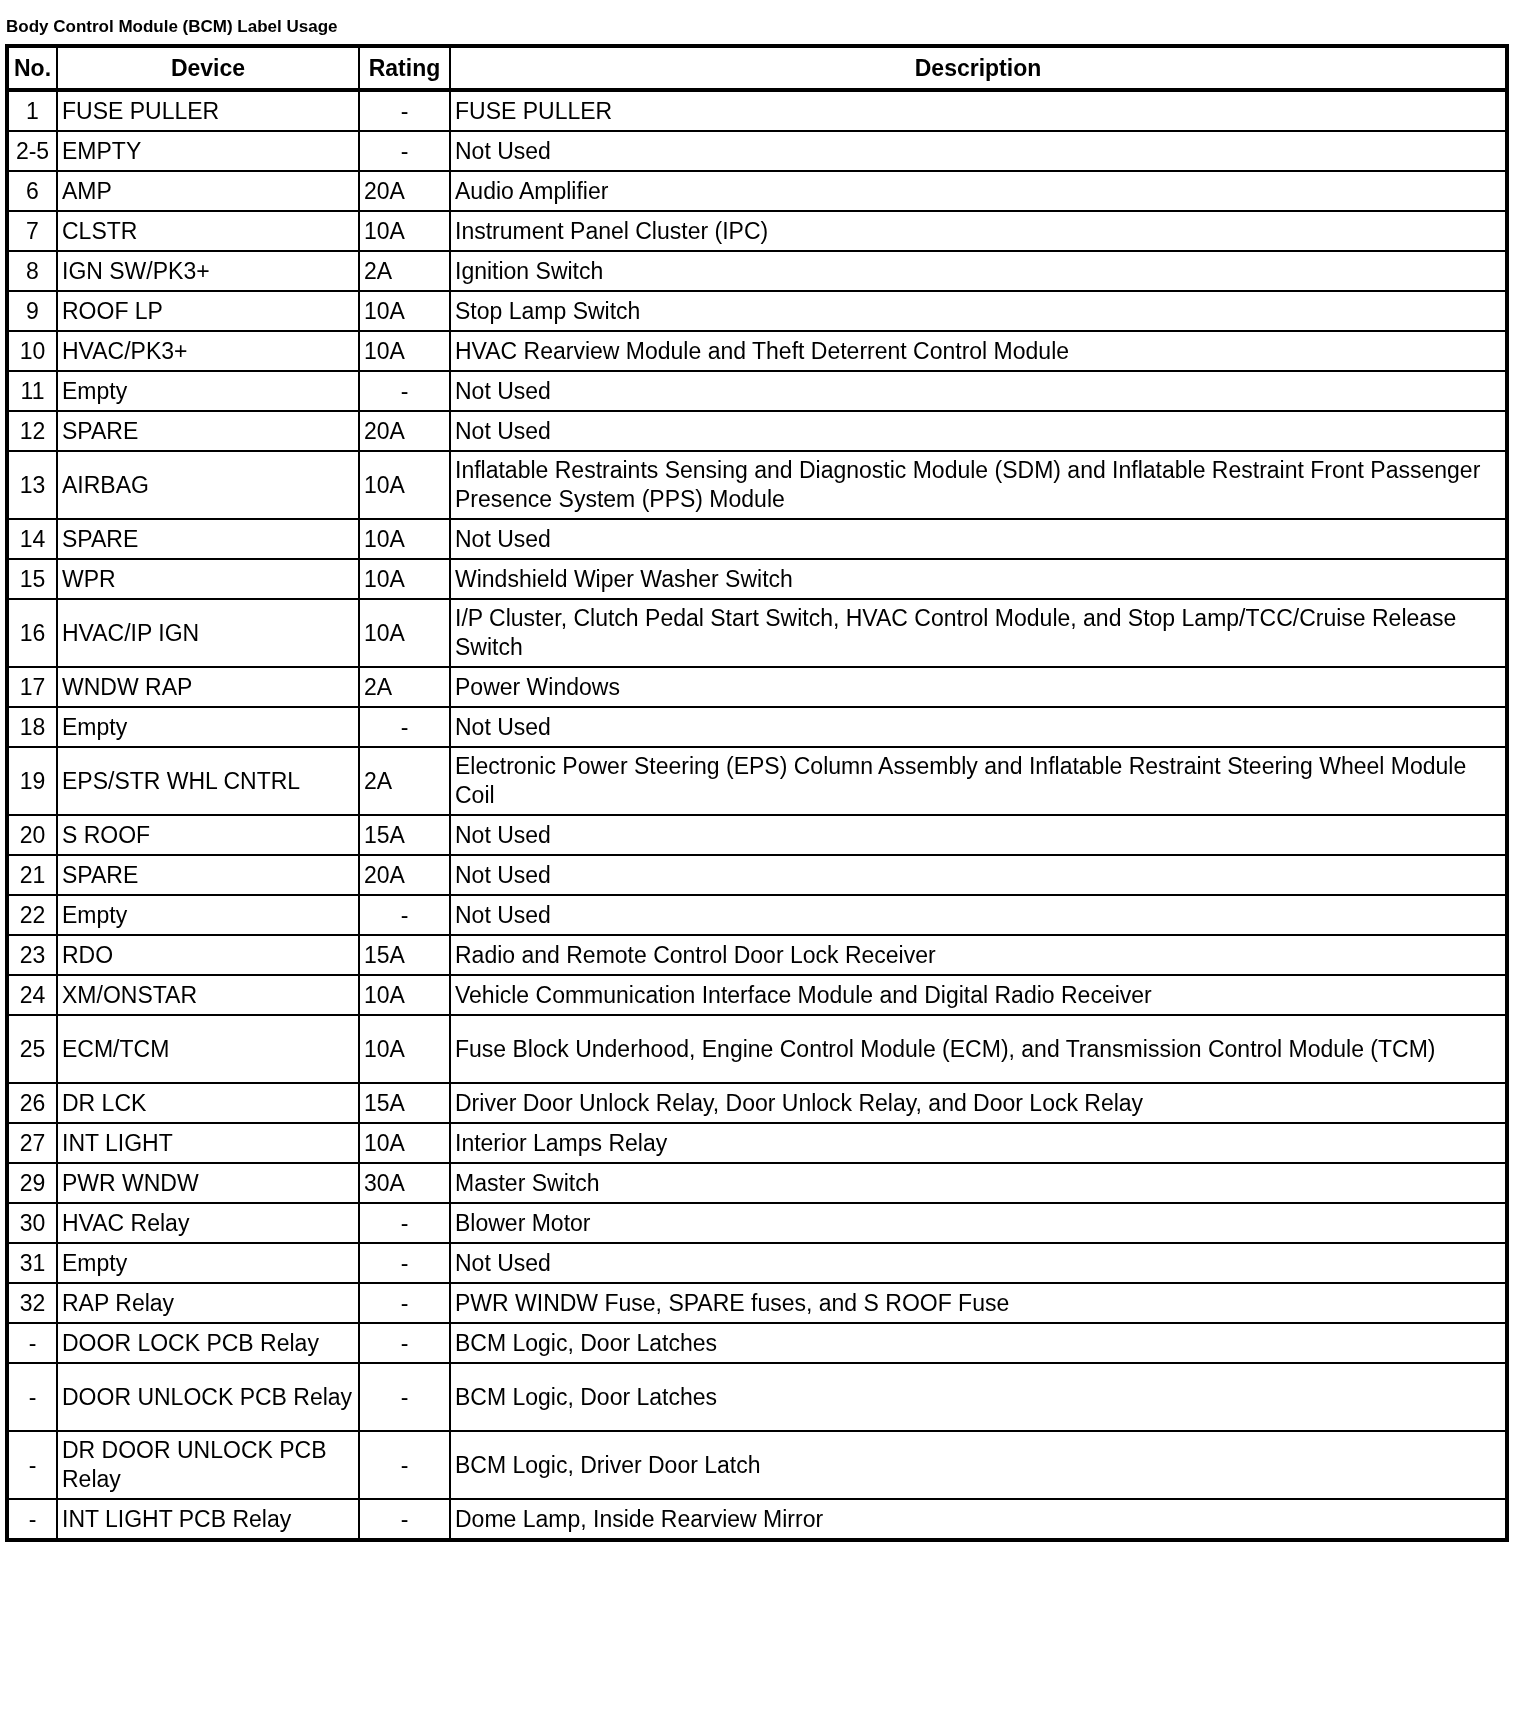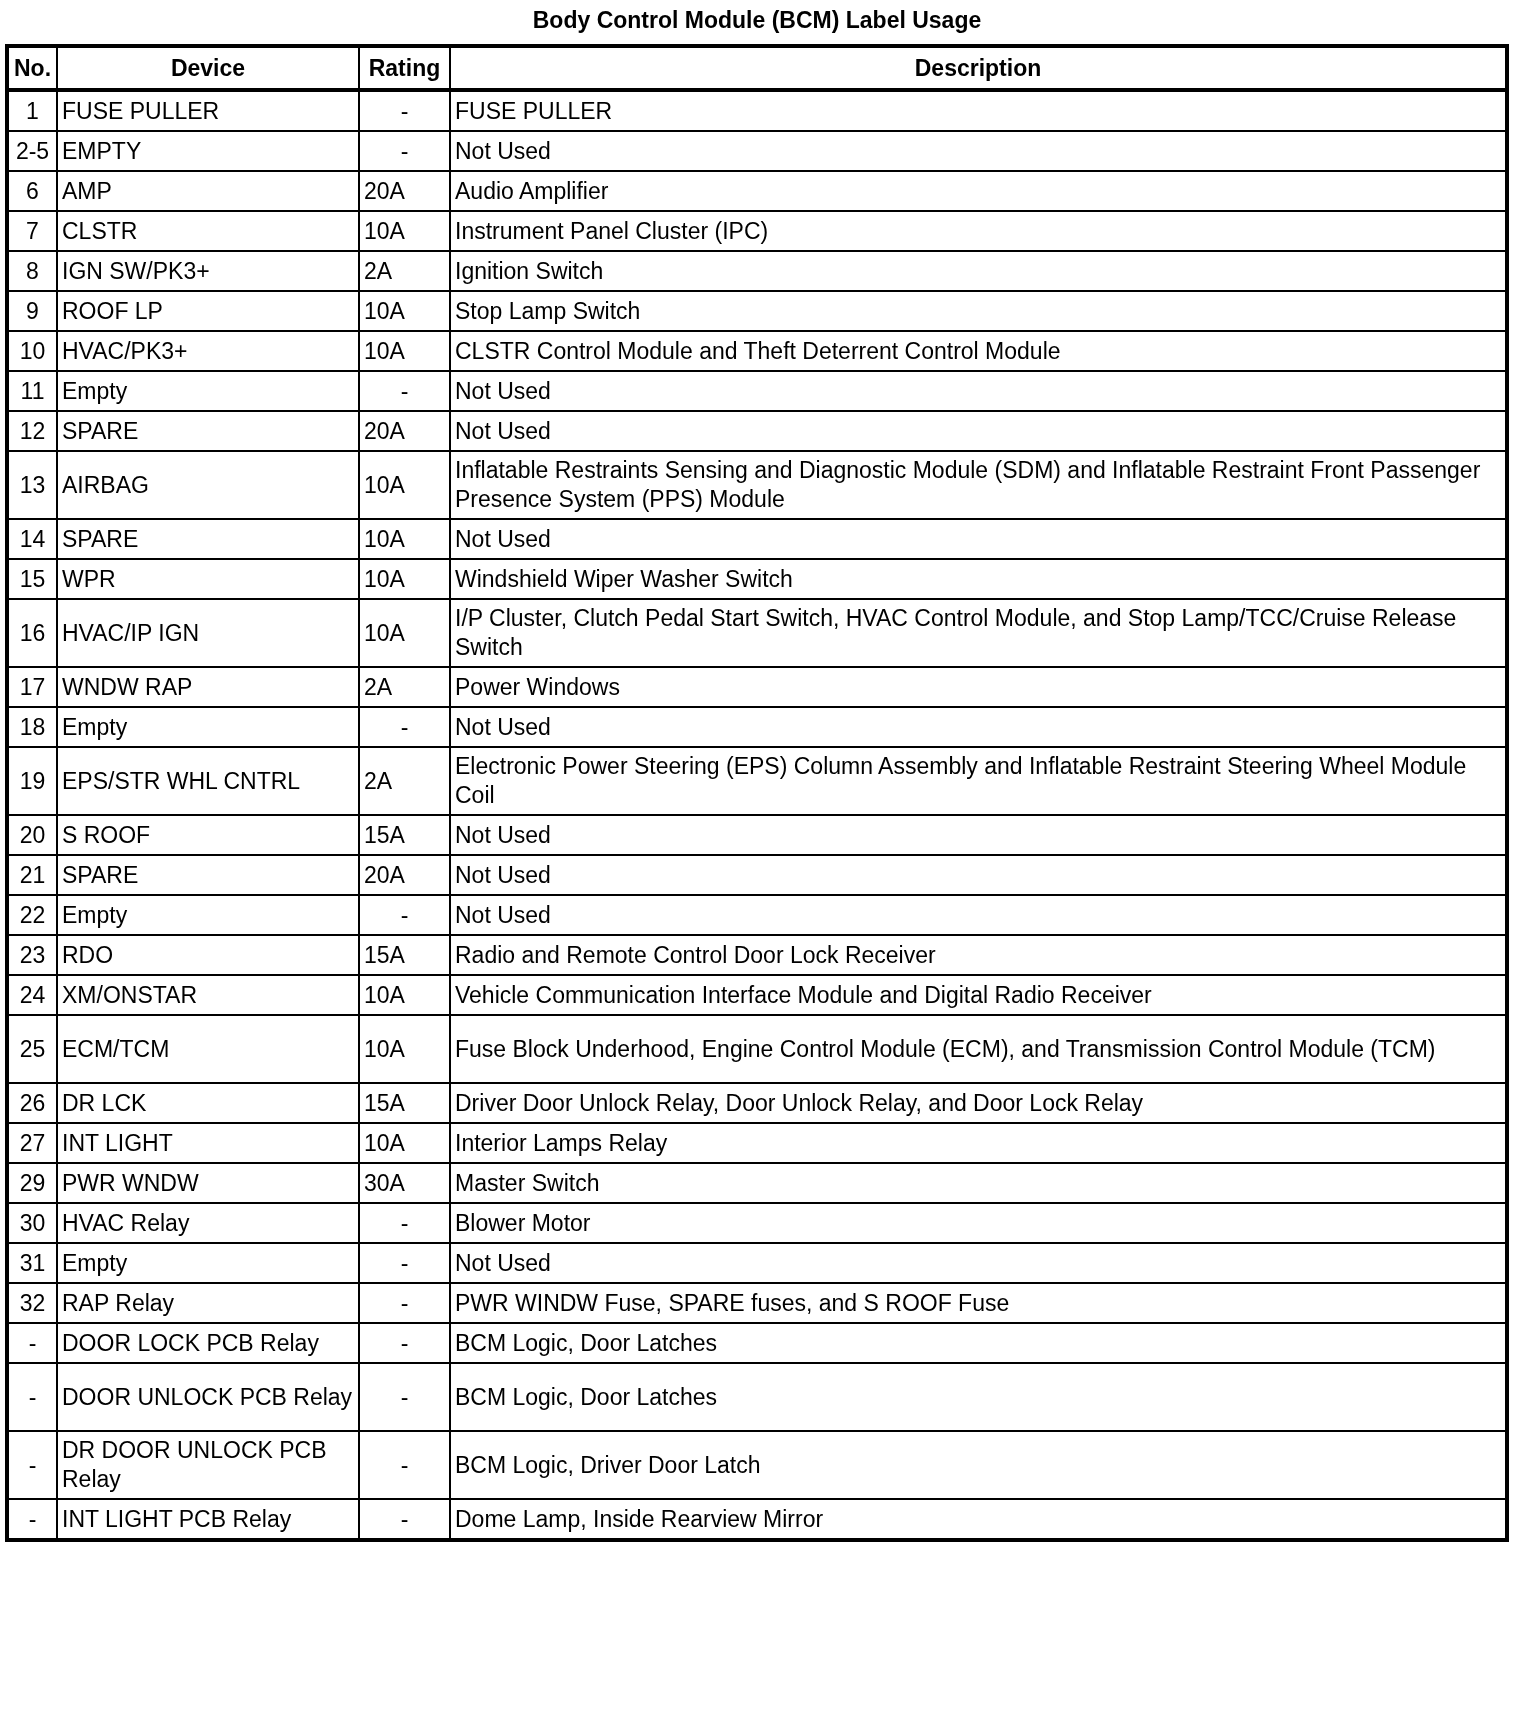--- a/index.html
+++ b/index.html
@@ -1,22 +1,22 @@
 <!DOCTYPE html>
 <html><head>
 <meta charset="utf-8">
 <style>
   html, body { margin: 0; padding: 0; background: #ffffff; }
   body {
     width: 1520px; height: 1714px; position: relative; overflow: hidden;
     font-family: "Liberation Sans", sans-serif; color: #000;
   }
   .title {
-    position: absolute; left: 6px; width: 1502px; top: 5px; height: 36px;
-    text-align: center; font-weight: bold; font-size: 23px; line-height: 30px;
+    position: absolute; left: 6px; width: 1502px; top: 12px; height: 36px;
+    text-align: left; font-weight: bold; font-size: 17px; line-height: 30px;
   }
   table.bcm {
     position: absolute; left: 5px; top: 44px; width: 1504px;
     border-collapse: collapse; border: 4px solid #000;
     table-layout: fixed; font-size: 23px;
   }
   table.bcm col.c-no { width: 50px; }
   table.bcm col.c-dev { width: 302px; }
   table.bcm col.c-rat { width: 91px; }
   table.bcm col.c-desc { width: auto; }
@@ -85,21 +85,21 @@
       <tr>
         <td class="no">9</td>
         <td>ROOF LP</td>
         <td class="rating">10A</td>
         <td>Stop Lamp Switch</td>
       </tr>
       <tr>
         <td class="no">10</td>
         <td>HVAC/PK3+</td>
         <td class="rating">10A</td>
-        <td>CLSTR Control Module and Theft Deterrent Control Module</td>
+        <td>HVAC Rearview Module and Theft Deterrent Control Module</td>
       </tr>
       <tr>
         <td class="no">11</td>
         <td>Empty</td>
         <td class="rating dash">-</td>
         <td>Not Used</td>
       </tr>
       <tr>
         <td class="no">12</td>
         <td>SPARE</td>

